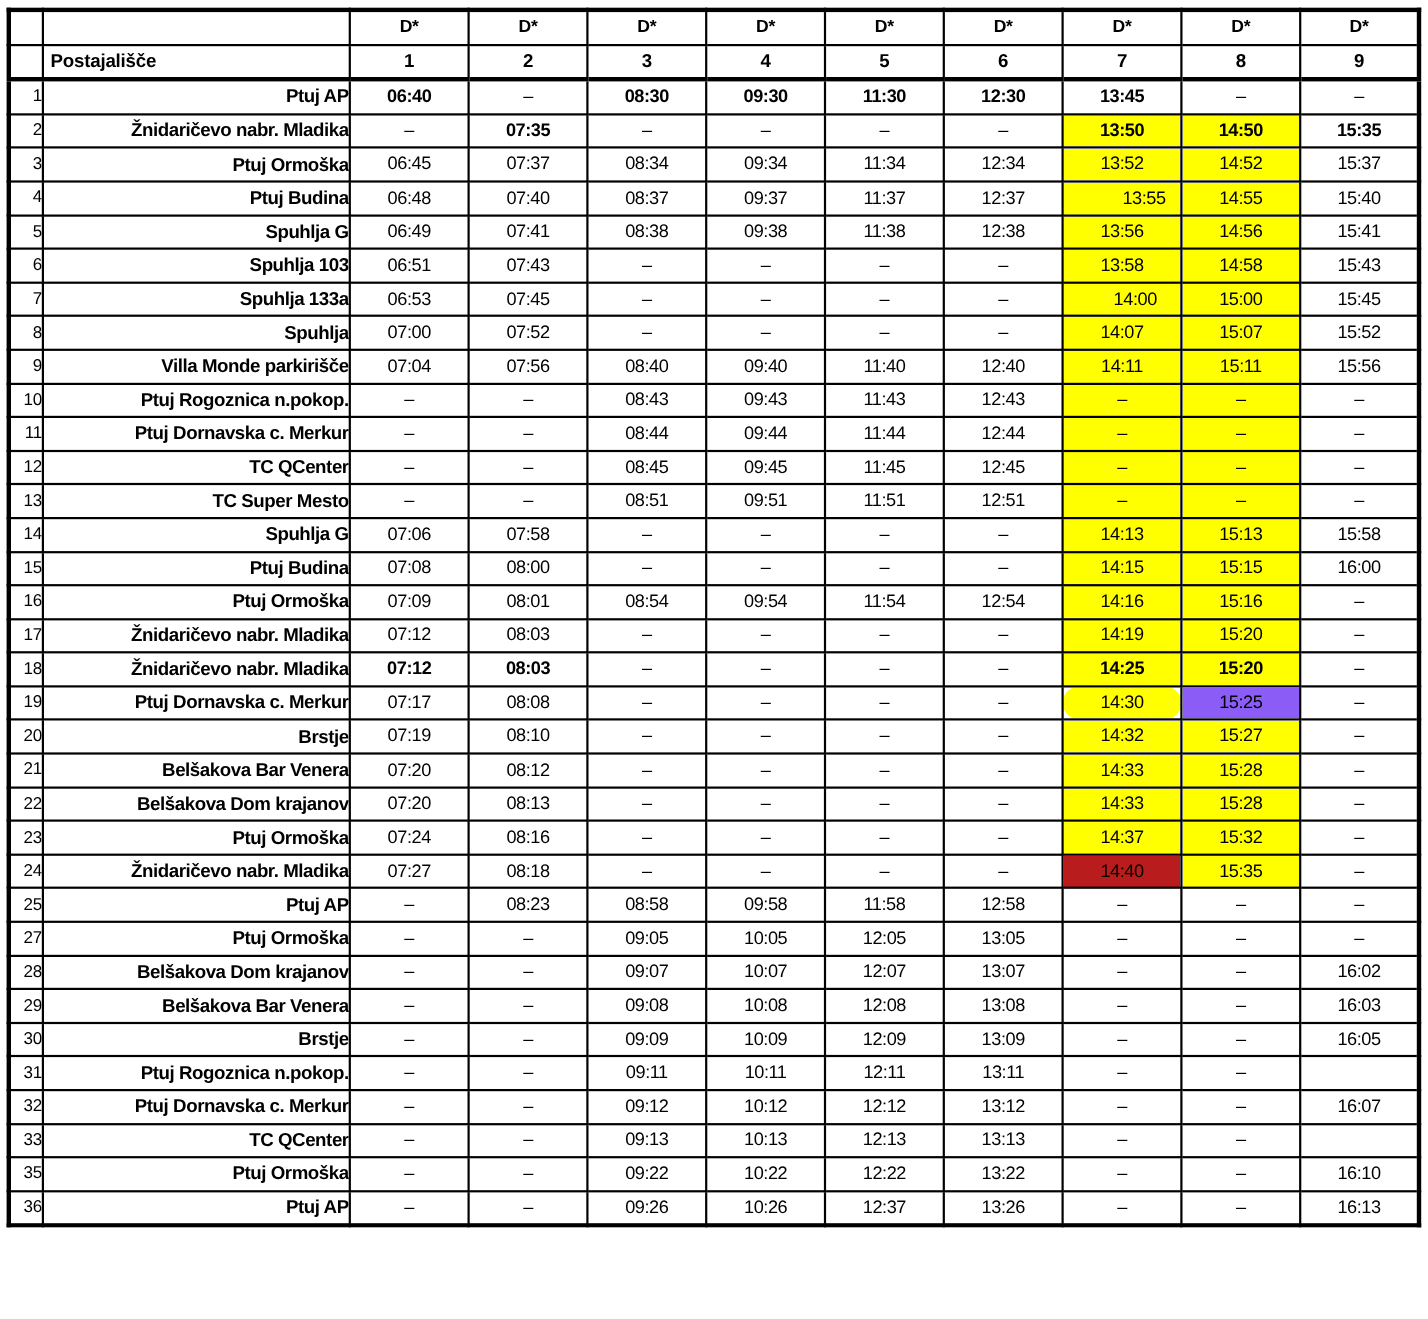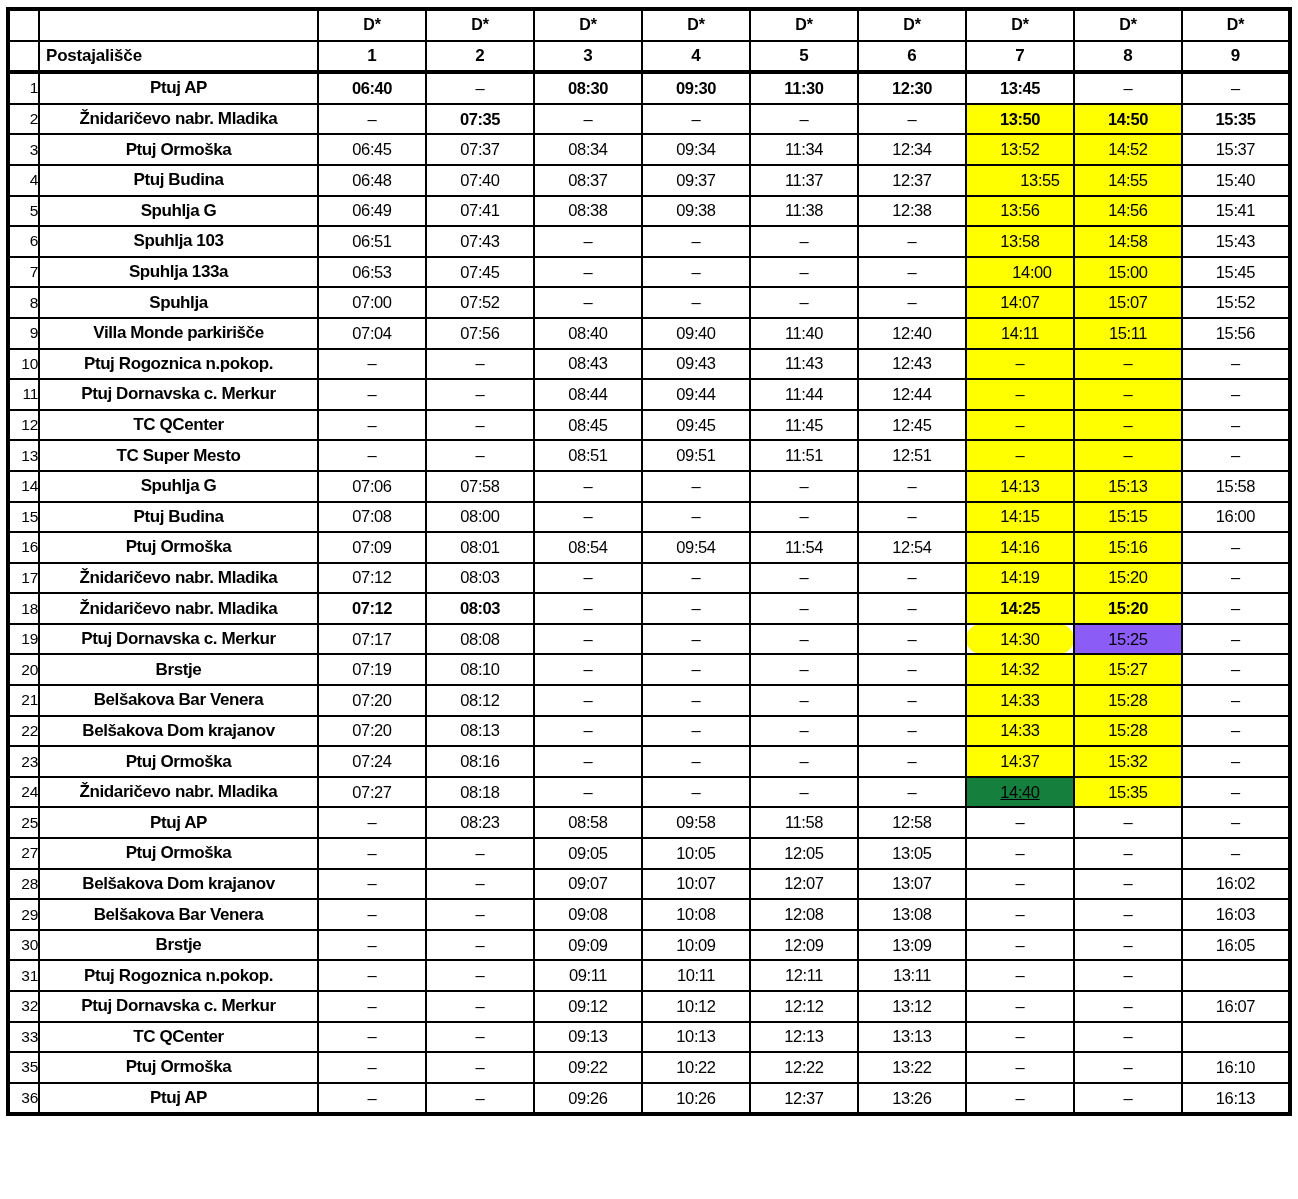--- a/index.html
+++ b/index.html
@@ -45,21 +45,21 @@
   }
   
   td.rownum {
     text-align: right;
     padding-right: 4px;
     font-size: 15.5px;
     font-weight: normal;
     letter-spacing: -0.3px;
   }
   td.stop {
-    text-align: center;
+    text-align: right;
     padding-left: 6px;
     font-weight: bold;
     font-size: 17px;
     letter-spacing: -0.4px;
   }
   td.time {
     text-align: center;
     font-size: 16.5px;
     letter-spacing: -0.4px;
   }
@@ -418,21 +418,21 @@
         </tr>
         <tr>
           <td class="rownum">24</td>
           <td class="stop">Žnidaričevo nabr. Mladika</td>
           <td class="time">07:27</td>
           <td class="time">08:18</td>
           <td class="time">–</td>
           <td class="time">–</td>
           <td class="time">–</td>
           <td class="time">–</td>
-          <td class="time" style="background: #15803d; text-decoration: underline;">14:40</td>
+          <td class="time" style="background: #b91c1c;">14:40</td>
           <td class="time" style="background: rgb(255, 255, 0);">15:35</td>
           <td class="time">–</td>
         </tr>
         <tr>
           <td class="rownum">25</td>
           <td class="stop">Ptuj AP</td>
           <td class="time">–</td>
           <td class="time">08:23</td>
           <td class="time">08:58</td>
           <td class="time">09:58</td>

